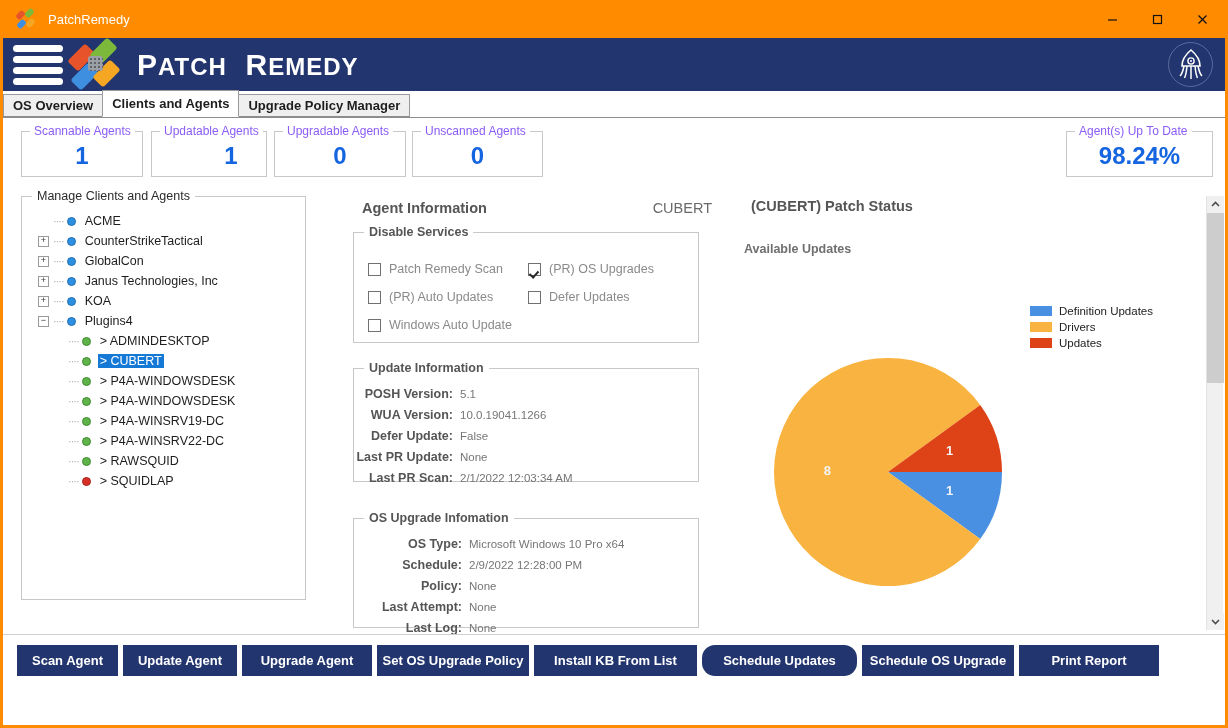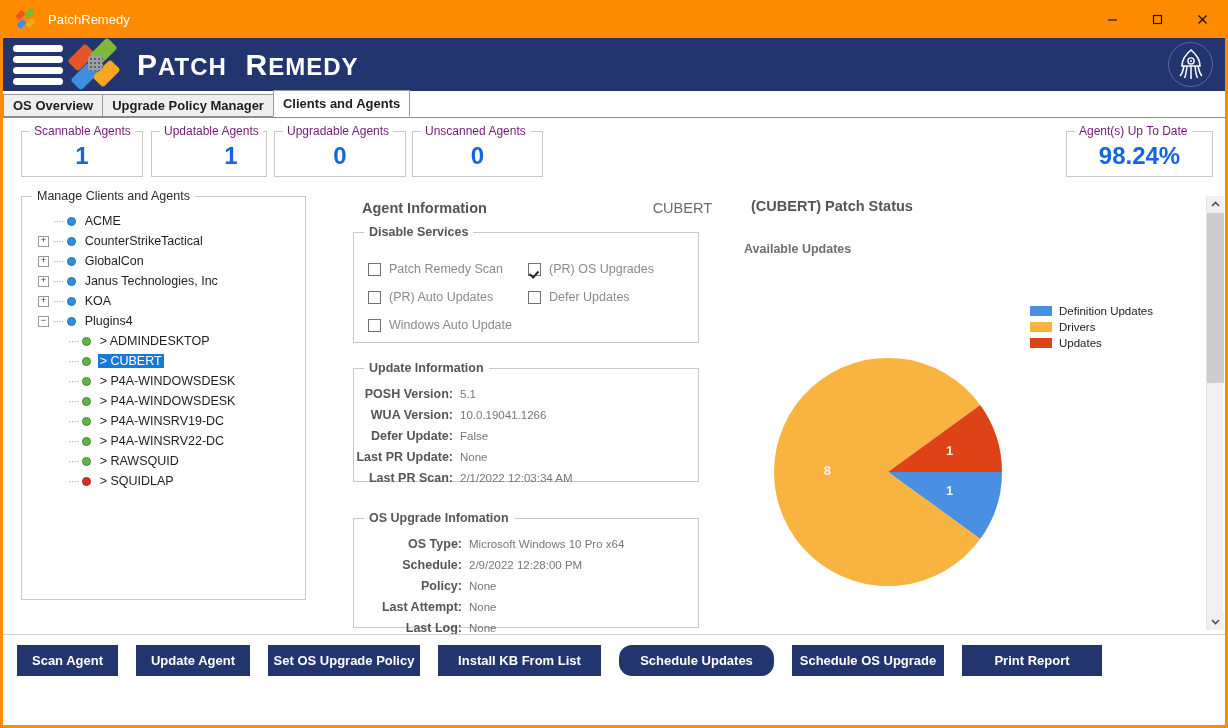--- a/index.html
+++ b/index.html
@@ -101,21 +101,21 @@
   
   .kpi-row { position:absolute; left:0; top:119px; width:1222px; height:63px; }
   .kpi {
     position:absolute; top:12px;
     border:1px solid #c8c8c8;
     background:#ffffff;
   }
   .kpi-legend {
     position:absolute; top:-8px; left:8px;
     background:#ffffff; padding:0 4px;
-    font-size:12px; color:#701a75;
+    font-size:12px; color:#8b5cf6;
     font-family:"Liberation Sans", sans-serif;
     white-space:nowrap;
   }
   .kpi-value {
     width:100%; text-align:center;
     font-size:24px; font-weight:bold; color:#1565e0;
     font-family:"Liberation Sans", sans-serif;
     margin-top:10px;
   }
   .kpi0 { left:18px;  width:122px; height:46px; }
@@ -230,21 +230,21 @@
   }
   .vs-btn { width:17px; height:17px; display:flex; align-items:center; justify-content:center; background:#f0f0f0; }
   .vs-btn.bottom { position:absolute; bottom:0; left:0; }
   .vs-thumb { position:absolute; left:0; top:17px; width:17px; height:170px; background:#cdcdcd; }
 
   
   .footer {
     position:absolute; left:0; bottom:0; width:1222px; height:91px;
     background:#ffffff; border-top:1px solid #d0d0d0;
   }
-  .btnrow { position:absolute; left:14px; top:10px; display:flex; gap:18px; }
+  .btnrow { position:absolute; left:14px; top:10px; display:flex; gap:5px; }
   .pbtn {
     height:31px; background:#23356e; color:#ffffff;
     font-size:13px; font-weight:bold;
     font-family:"Liberation Sans", sans-serif;
     display:flex; align-items:center; justify-content:center;
     border:none; white-space:nowrap; padding:0 14px;
   }
 </style>
 </head>
 <body>
@@ -305,22 +305,22 @@
         <path d="M11 18 C10.5 23 10 27 8.5 30" fill="none" stroke="#fff" stroke-width="1.5"></path>
         <path d="M15 18 L15 31" fill="none" stroke="#fff" stroke-width="1.5"></path>
         <path d="M19 18 C19.5 23 20 27 21.5 30" fill="none" stroke="#fff" stroke-width="1.5"></path>
         <path d="M22 18 C23 23 24 26 26 28" fill="none" stroke="#fff" stroke-width="1.5"></path>
       </svg>
     </div>
   </div>
 
   <div class="tabstrip">
     <div class="tab">OS Overview</div>
+    <div class="tab active">Clients and Agents</div>
     <div class="tab">Upgrade Policy Manager</div>
-    <div class="tab active">Clients and Agents</div>
   </div>
 
   <div class="kpi-row">
     <div class="kpi kpi0">
       <div class="kpi-legend">Scannable Agents</div>
       <div class="kpi-value">1</div>
     </div>
     <div class="kpi kpi1">
       <div class="kpi-legend">Updatable Agents</div>
       <div class="kpi-value">1</div>
@@ -571,20 +571,21 @@
           <path d="M1 2 L4.5 5.5 L8 2" fill="none" stroke="#4d4d4d" stroke-width="1.6"></path>
         </svg>
       </div>
     </div>
   </div>
 
   <div class="footer">
     <div class="btnrow" id="footer-buttons">
         <button class="pbtn" style="width: 101px;">Scan Agent</button>
         <button class="pbtn" style="width: 114px;">Update Agent</button>
+        <button class="pbtn" style="width: 130px;">Upgrade Agent</button>
         <button class="pbtn" style="width: 152px;">Set OS Upgrade Policy</button>
         <button class="pbtn" style="width: 163px;">Install KB From List</button>
         <button class="pbtn" style="width: 155px; border-radius: 13px;">Schedule Updates</button>
         <button class="pbtn" style="width: 152px;">Schedule OS Upgrade</button>
         <button class="pbtn" style="width: 140px;">Print Report</button>
       </div>
   </div>
 </div>
 
 </body></html>

